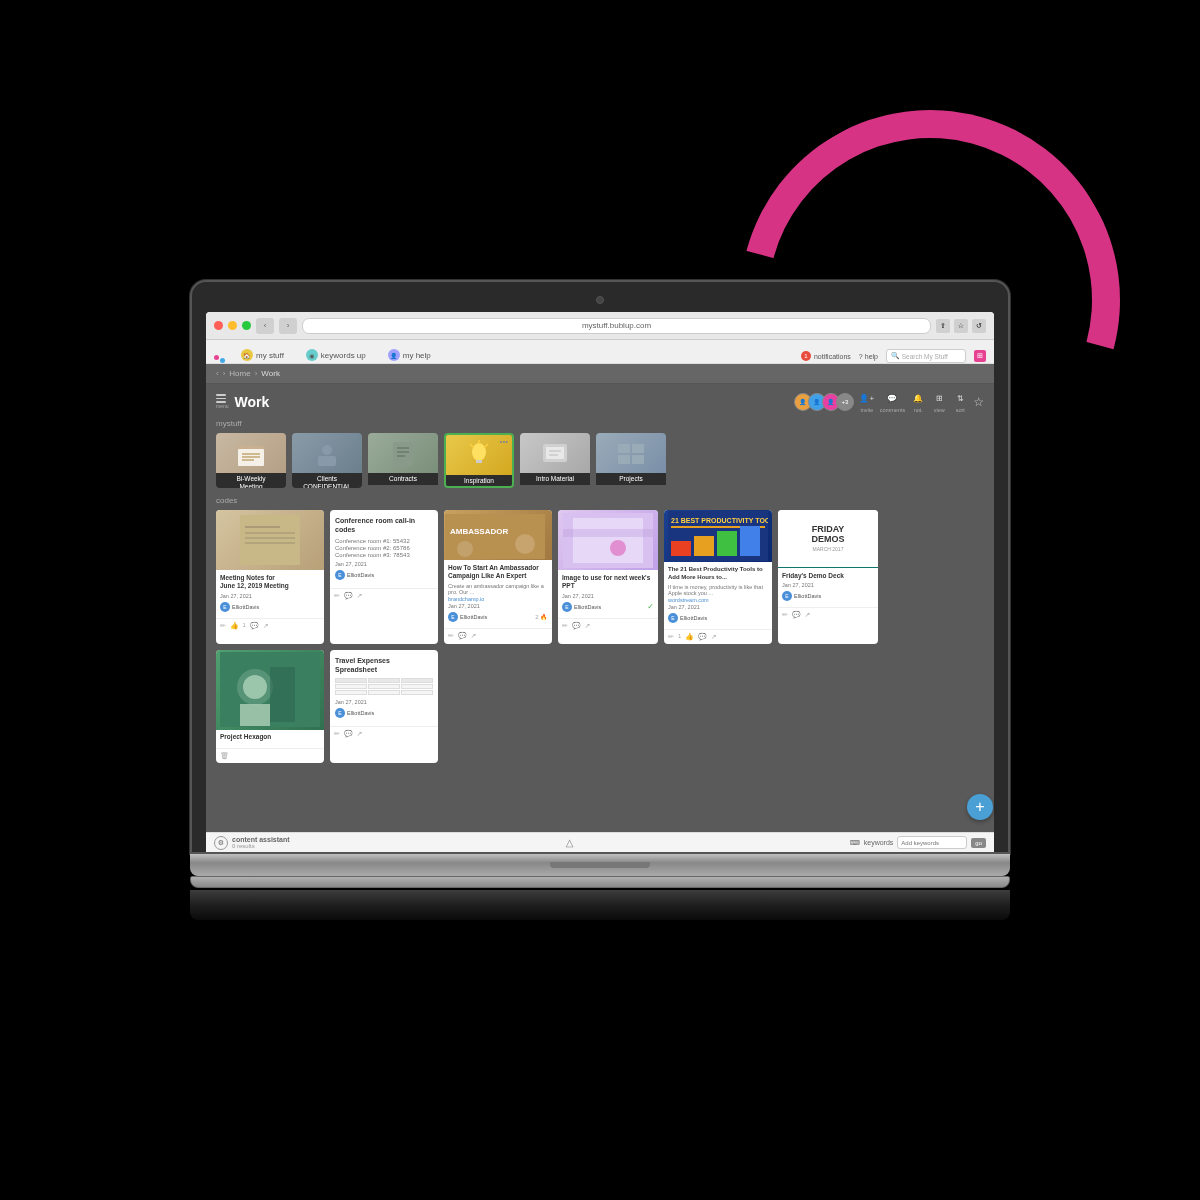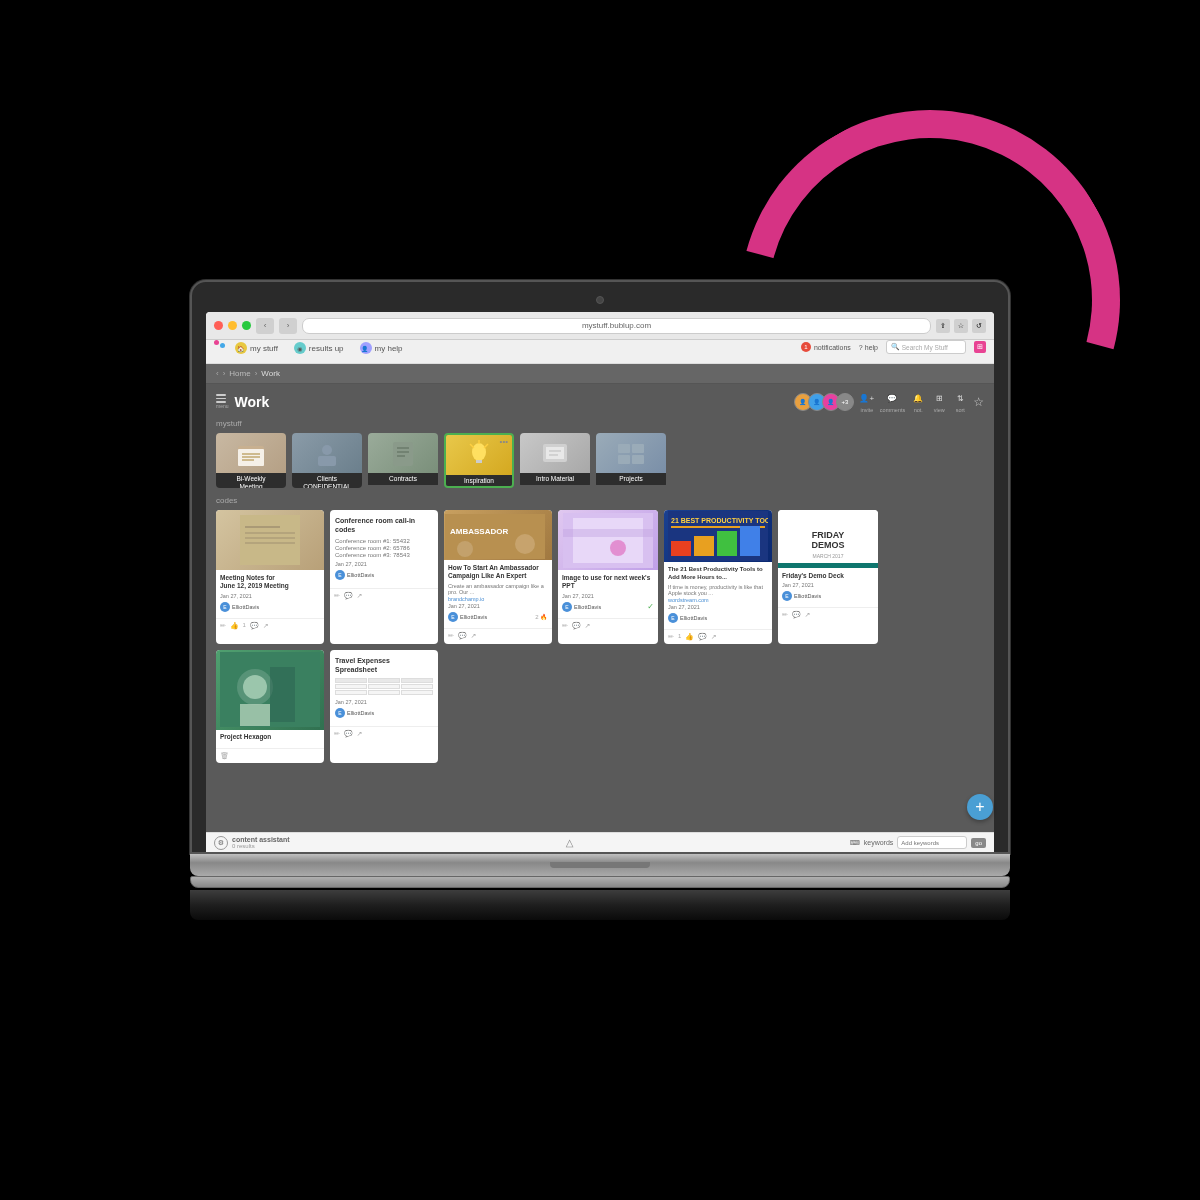--- a/index.html
+++ b/index.html
@@ -127,23 +127,23 @@
       align-items: center;
       justify-content: center;
       font-size: 7px;
     }
 
     
     .app-tabs {
       background: #f0f0f0;
       height: 24px;
       display: flex;
-      align-items: flex-start;
+      align-items: flex-end;
       padding: 0 8px;
-      gap: 4px;
+      gap: 10px;
       border-bottom: 1px solid #ddd;
     }
 
     .app-logo {
       display: flex;
       align-items: center;
       gap: 3px;
     }
 
     .logo-circles {
@@ -600,21 +600,21 @@
               <div class="logo-dot" style="background:#e84393"></div>
               <div class="logo-dot" style="background:#43a8e8; margin-top:3px"></div>
             </div>
           </div>
           <div class="app-tab">
             <div class="app-tab-icon" style="background:#e8c840">🏠</div>
             <span>my stuff</span>
           </div>
           <div class="app-tab">
             <div class="app-tab-icon" style="background:#6cc">◉</div>
-            <span>results up</span>
+            <span>keywords up</span>
           </div>
           <div class="app-tab">
             <div class="app-tab-icon" style="background:#a0a0ff">👤</div>
             <span>my help</span>
           </div>
           <div class="tab-right">
             <div style="position:relative;display:flex;align-items:center;gap:3px;">
               <div class="notif-badge">1</div>
               <span style="font-size:7px;color:#555">notifications</span>
             </div>
@@ -890,21 +890,21 @@
                 <div class="item-card-actions">
                   <span class="action-icon">✏</span>
                   <span class="like-count">1</span>
                   <span class="action-icon">👍</span>
                   <span class="action-icon">💬</span>
                   <span class="action-icon">↗</span>
                 </div>
               </div>
 
               <div class="item-card" style="width:100px">
-                <div style="width:100%;height:58px;background:#fff;display:flex;align-items:flex-end;justify-content:center;border-bottom:5px solid #0f766e;padding:4px">
+                <div style="width:100%;height:58px;background:#fff;display:flex;align-items:center;justify-content:center;border-bottom:1px solid #0f766e;padding:4px">
                   <div style="text-align:center">
                     <div style="font-size:9px;font-weight:900;color:#333;line-height:1.1">FRIDAY<br>DEMOS</div>
                     <div style="font-size:5px;color:#999;margin-top:2px">MARCH 2017</div>
                   </div>
                 </div>
                 <div class="item-card-body">
                   <div class="item-card-title">Friday's Demo Deck</div>
                   <div class="item-card-meta">Jan 27, 2021</div>
                   <div class="item-card-user">
                     <div class="item-avatar">E</div>

